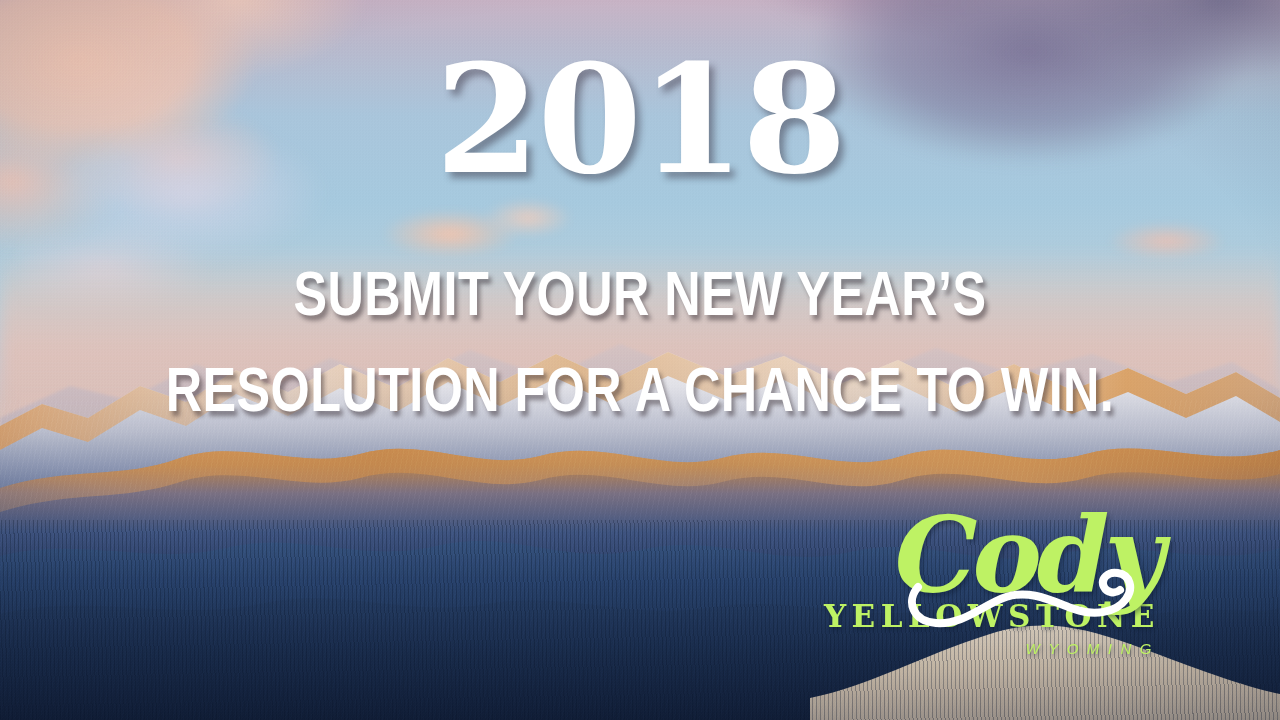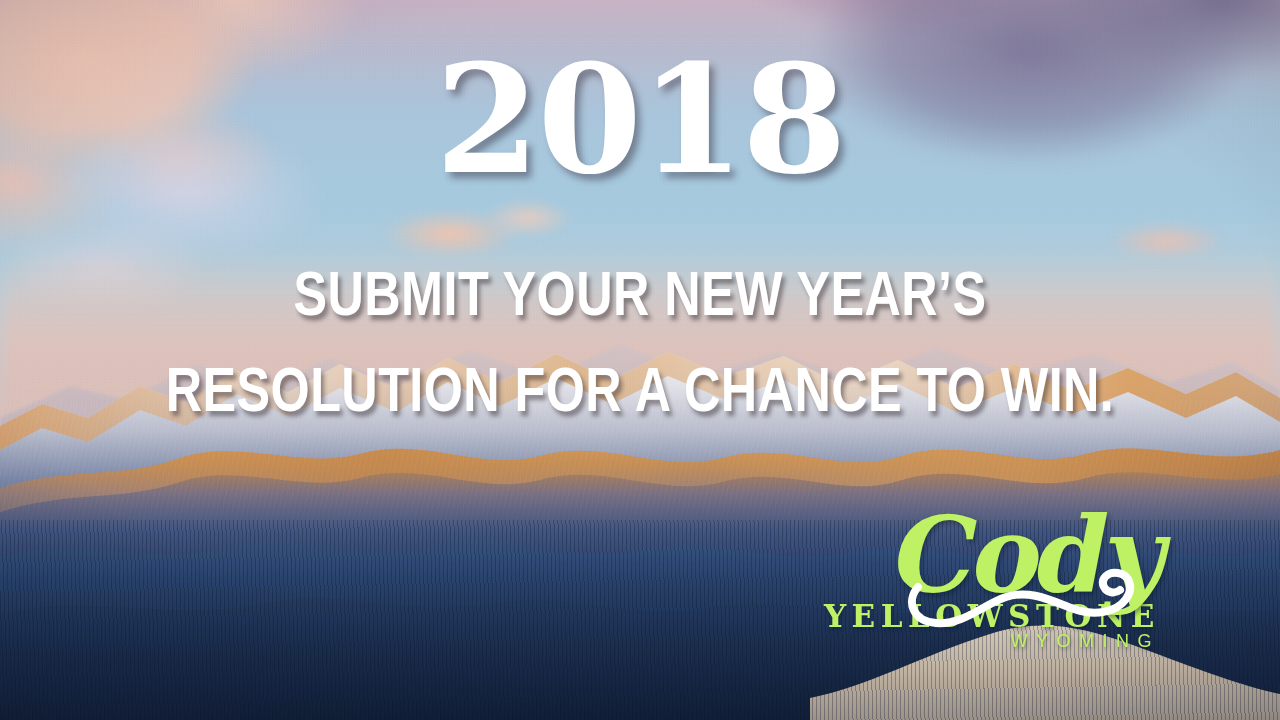--- a/index.html
+++ b/index.html
@@ -183,28 +183,29 @@
   .logo-yellowstone {
     margin-top:-6px;
     font-family:"DejaVu Serif", serif;
     font-weight:700;
     font-size:31px;
     letter-spacing:5.5px;
     line-height:1;
     text-shadow:1px 2px 4px rgba(8,20,40,.48);
   }
   .logo-wyoming {
-    margin-top:0;
+    margin-top:9px;
     font-family:"Liberation Sans", sans-serif;
     font-weight:400;
-    font-size:18px;
+    font-size:15px;
     letter-spacing:8.5px;
     line-height:1;
     text-indent:8.5px;
     text-shadow:1px 2px 4px rgba(8,20,40,.48);
+    font-style:italic;
   }
 </style>
 </head>
 <body>
 
 <div id="stage">
 
   <div class="sky"></div>
   <div class="cloud-ur"></div>
   <div class="cloud-ul"></div>

